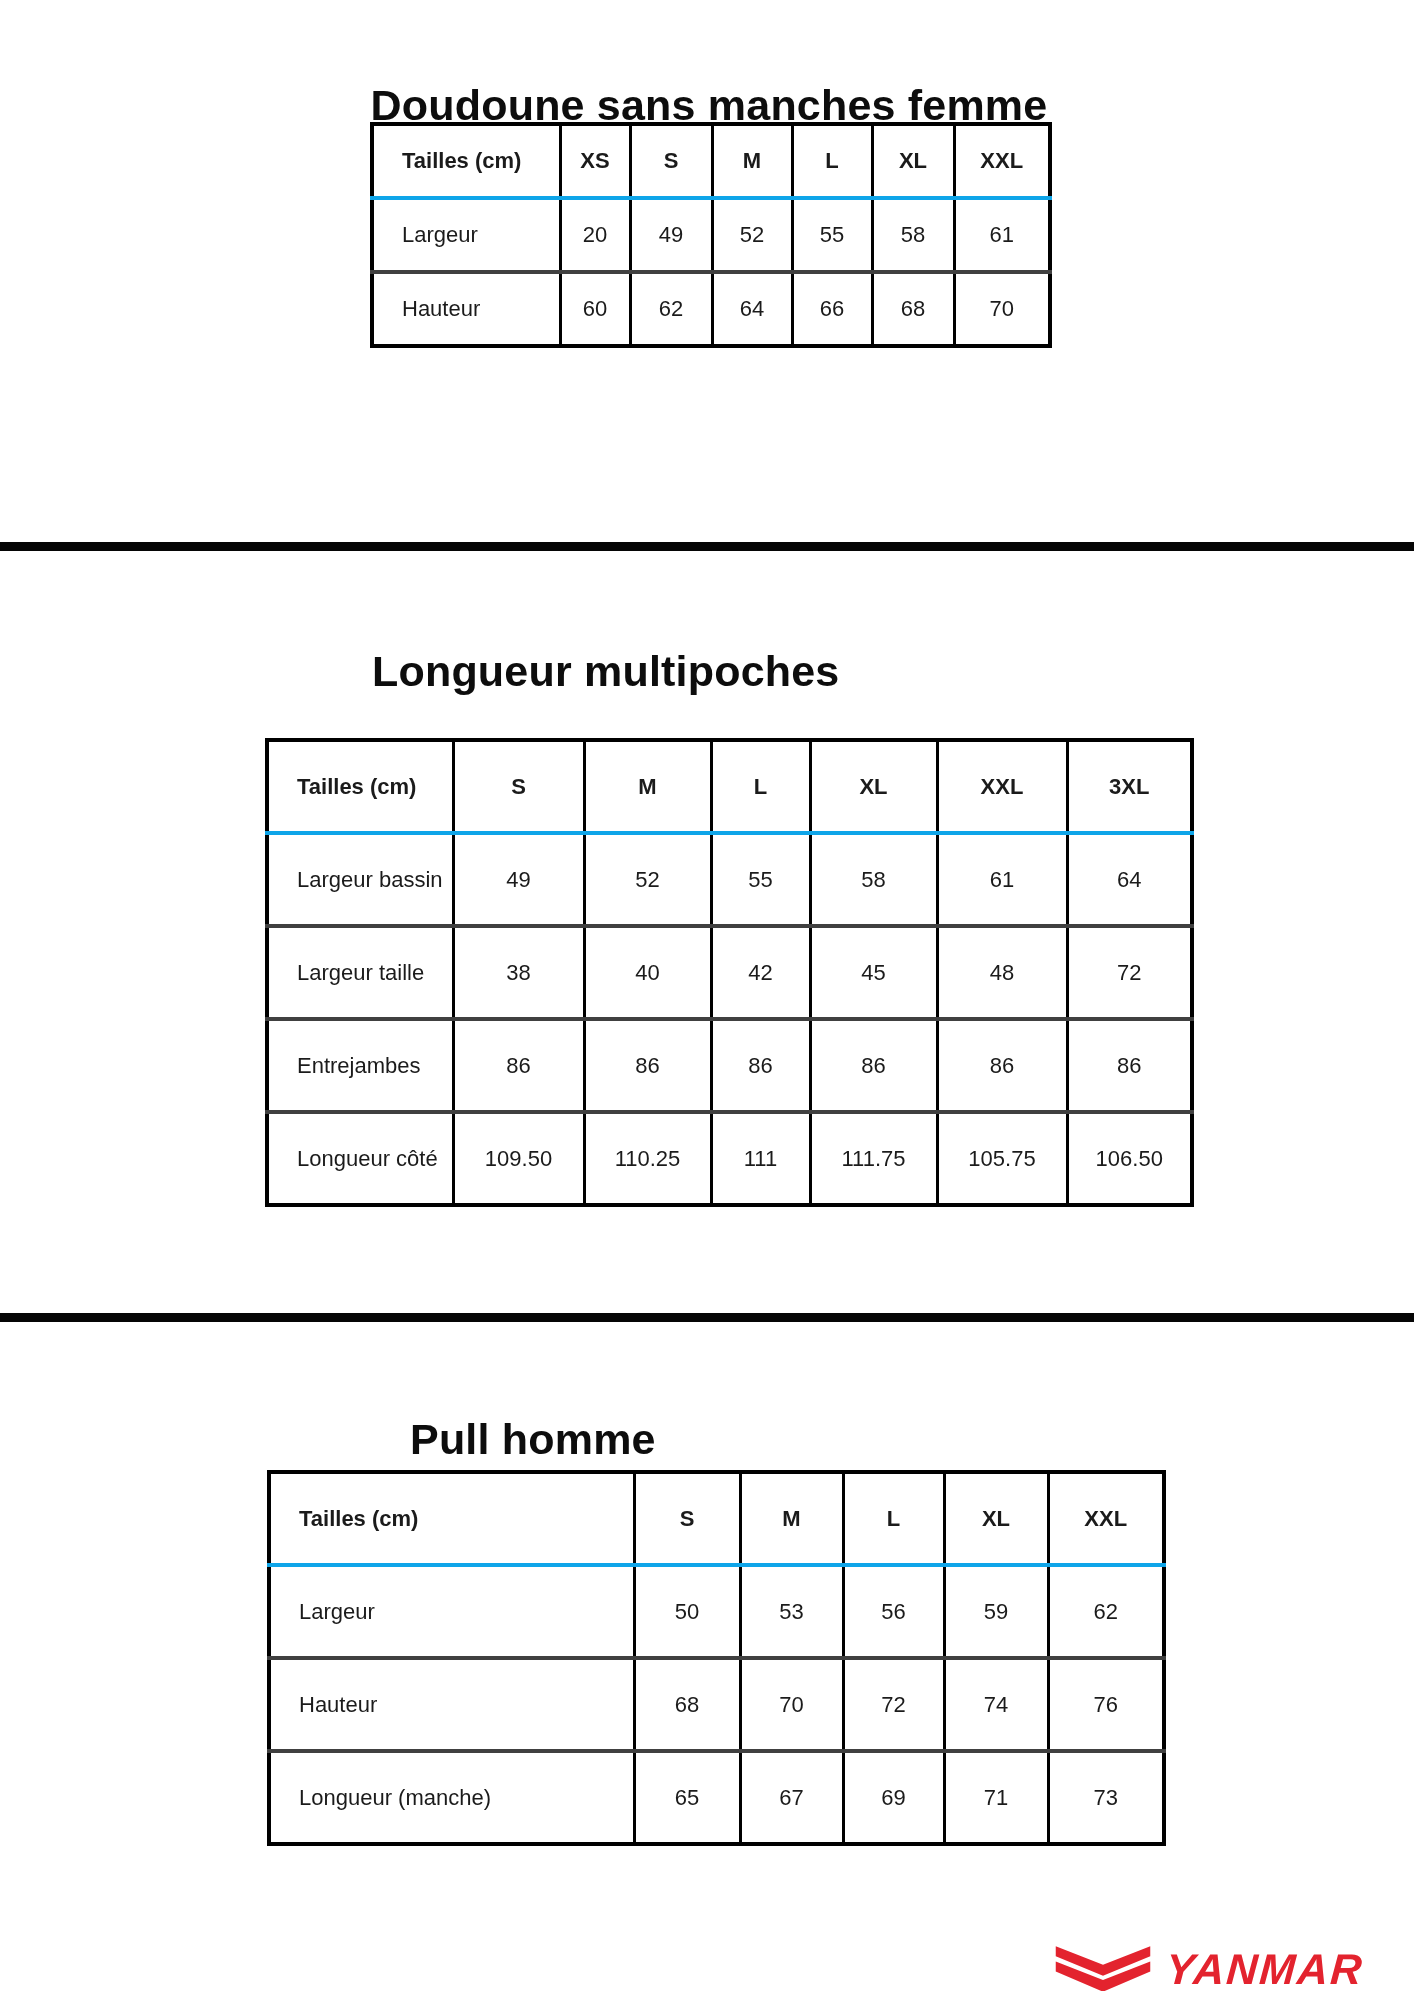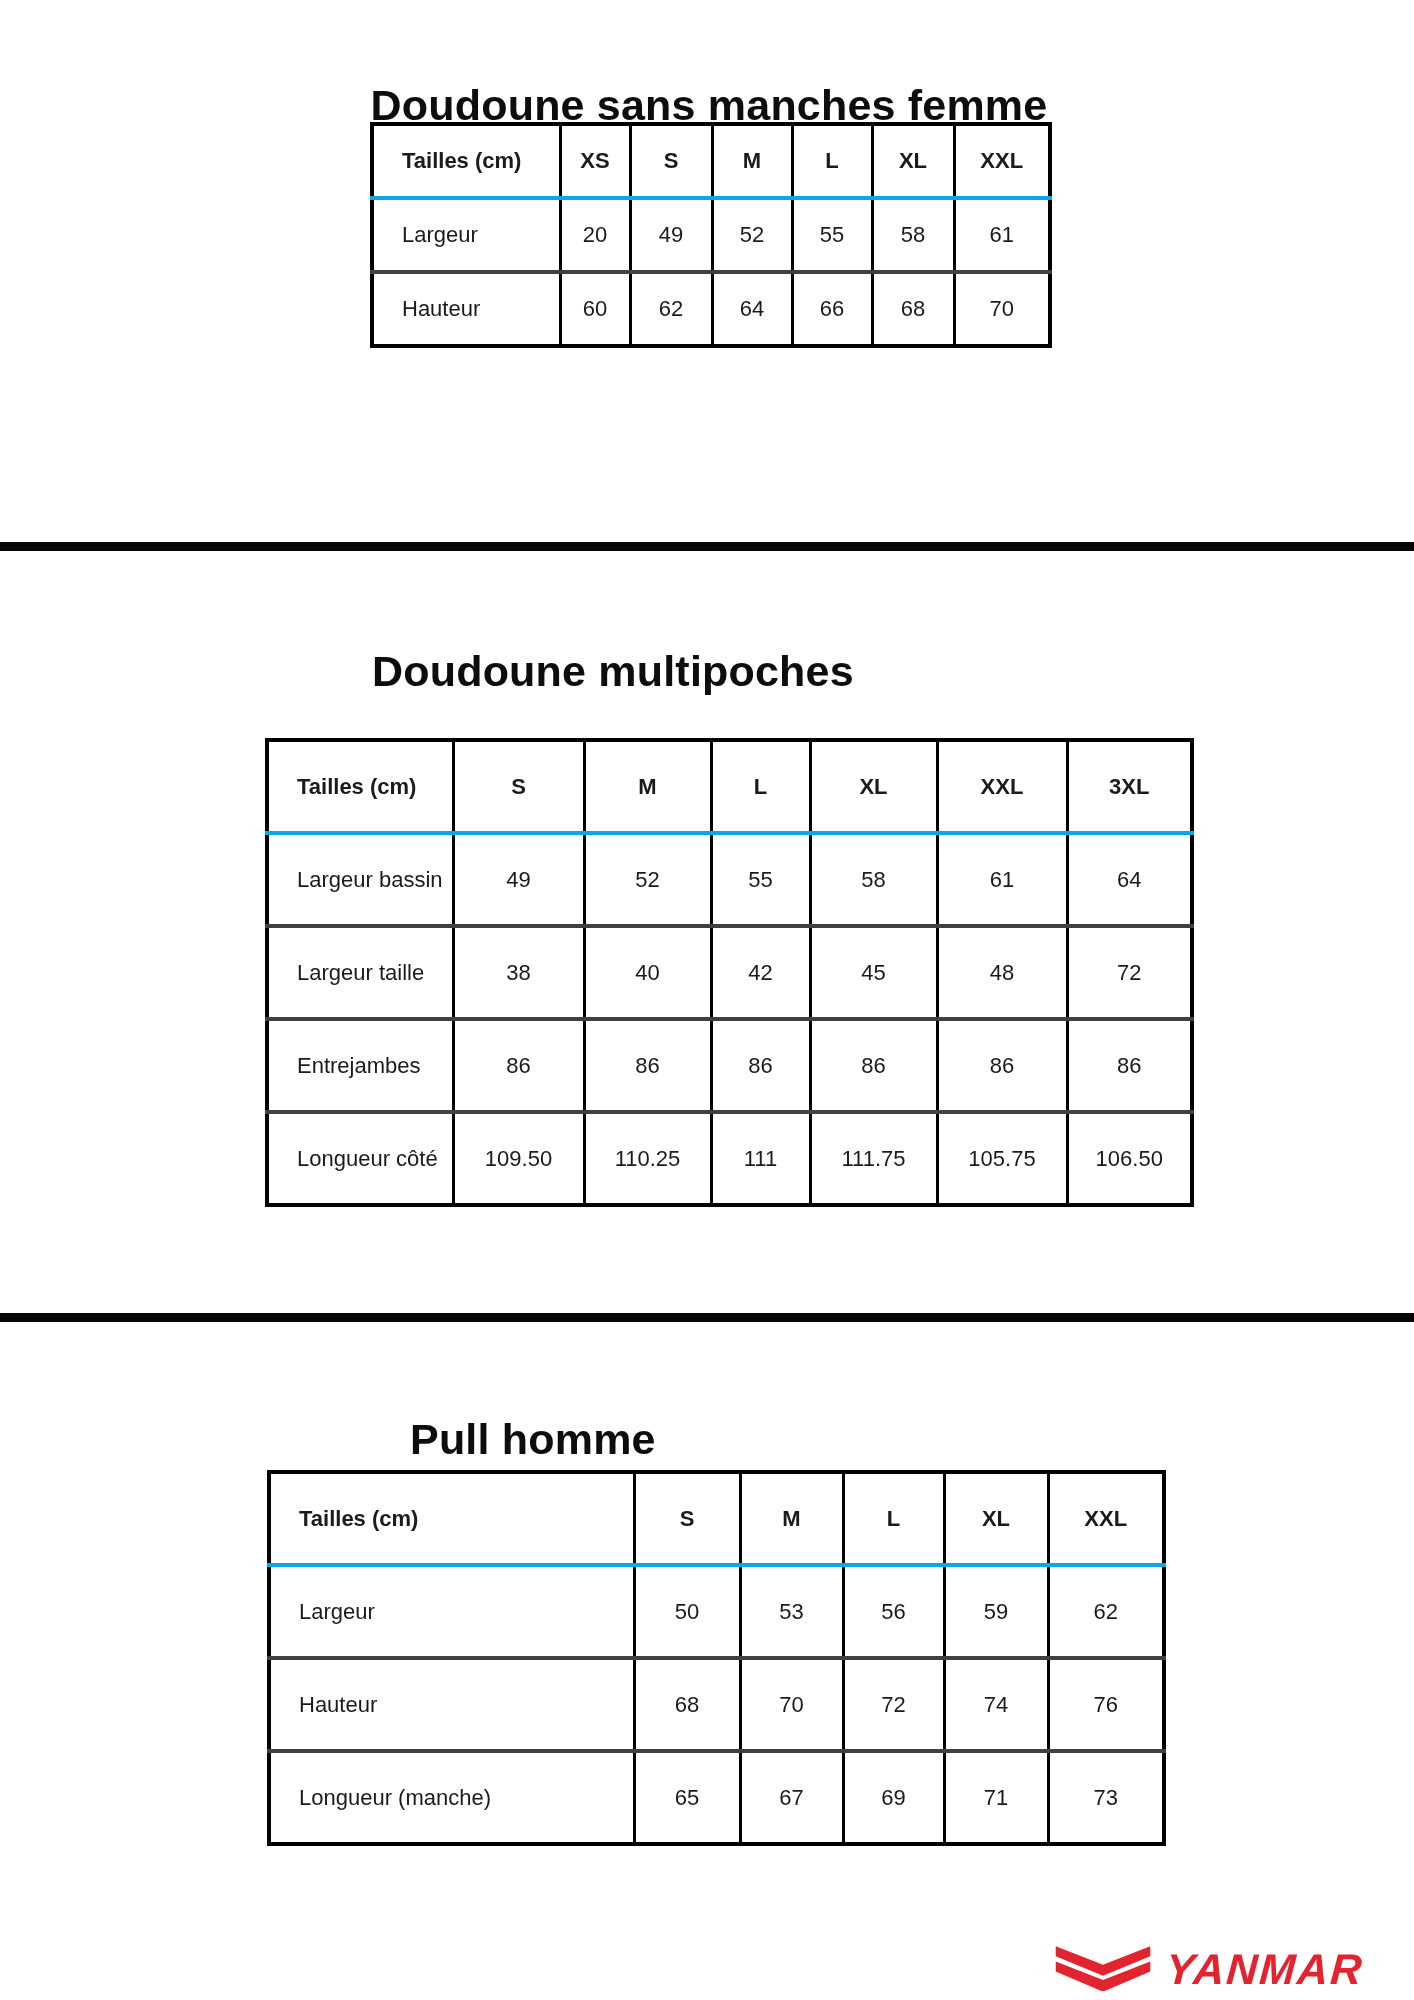--- a/index.html
+++ b/index.html
@@ -84,21 +84,21 @@
           <td class="value-cell">66</td>
           <td class="value-cell">68</td>
           <td class="value-cell">70</td>
         </tr>
       </tbody>
     </table>
   </div>
 
 <div class="divider" id="divider-0"></div>
 
-<h1 class="section-title" id="title-1">Doudoune multipoches</h1>
+<h1 class="section-title" id="title-1">Longueur multipoches</h1>
 <div class="table-wrap" id="table-wrap-1">
     <table class="size-table t-rows-93">
       <colgroup>
         <col style="width: 186px;">
         <col style="width: 131px;">
         <col style="width: 127px;">
         <col style="width: 99px;">
         <col style="width: 127px;">
         <col style="width: 130px;">
         <col style="width: 125px;">

